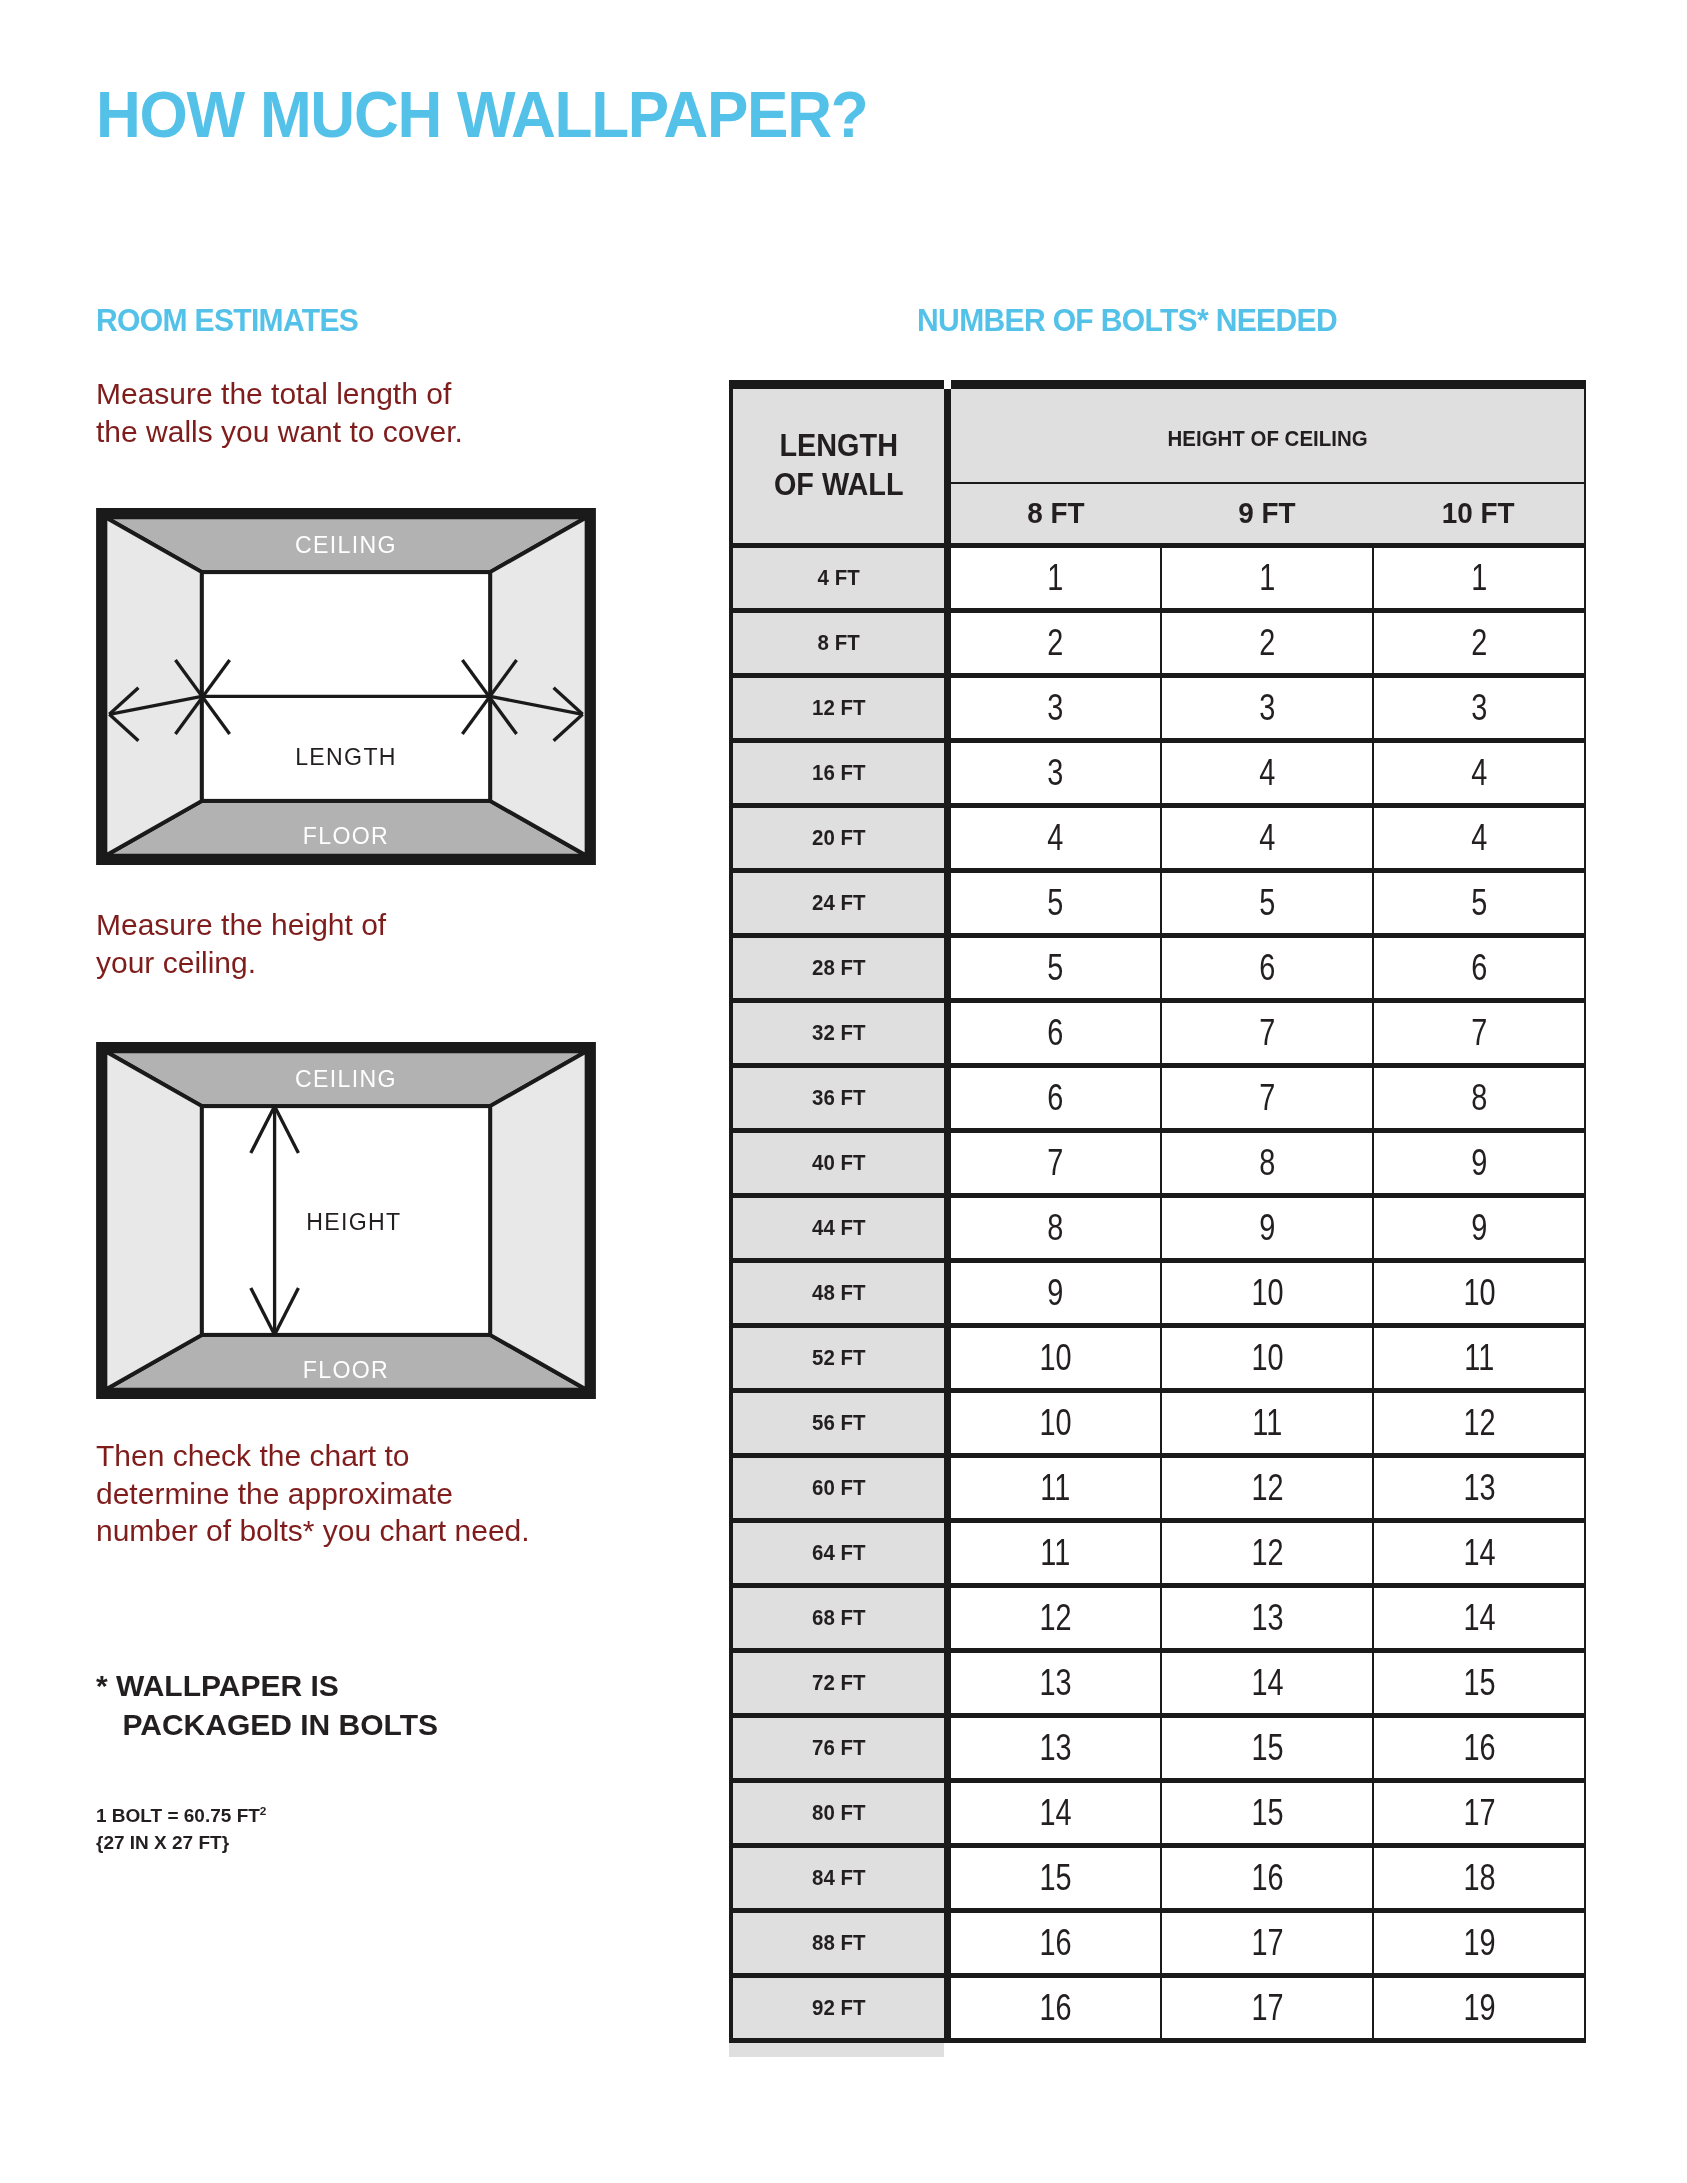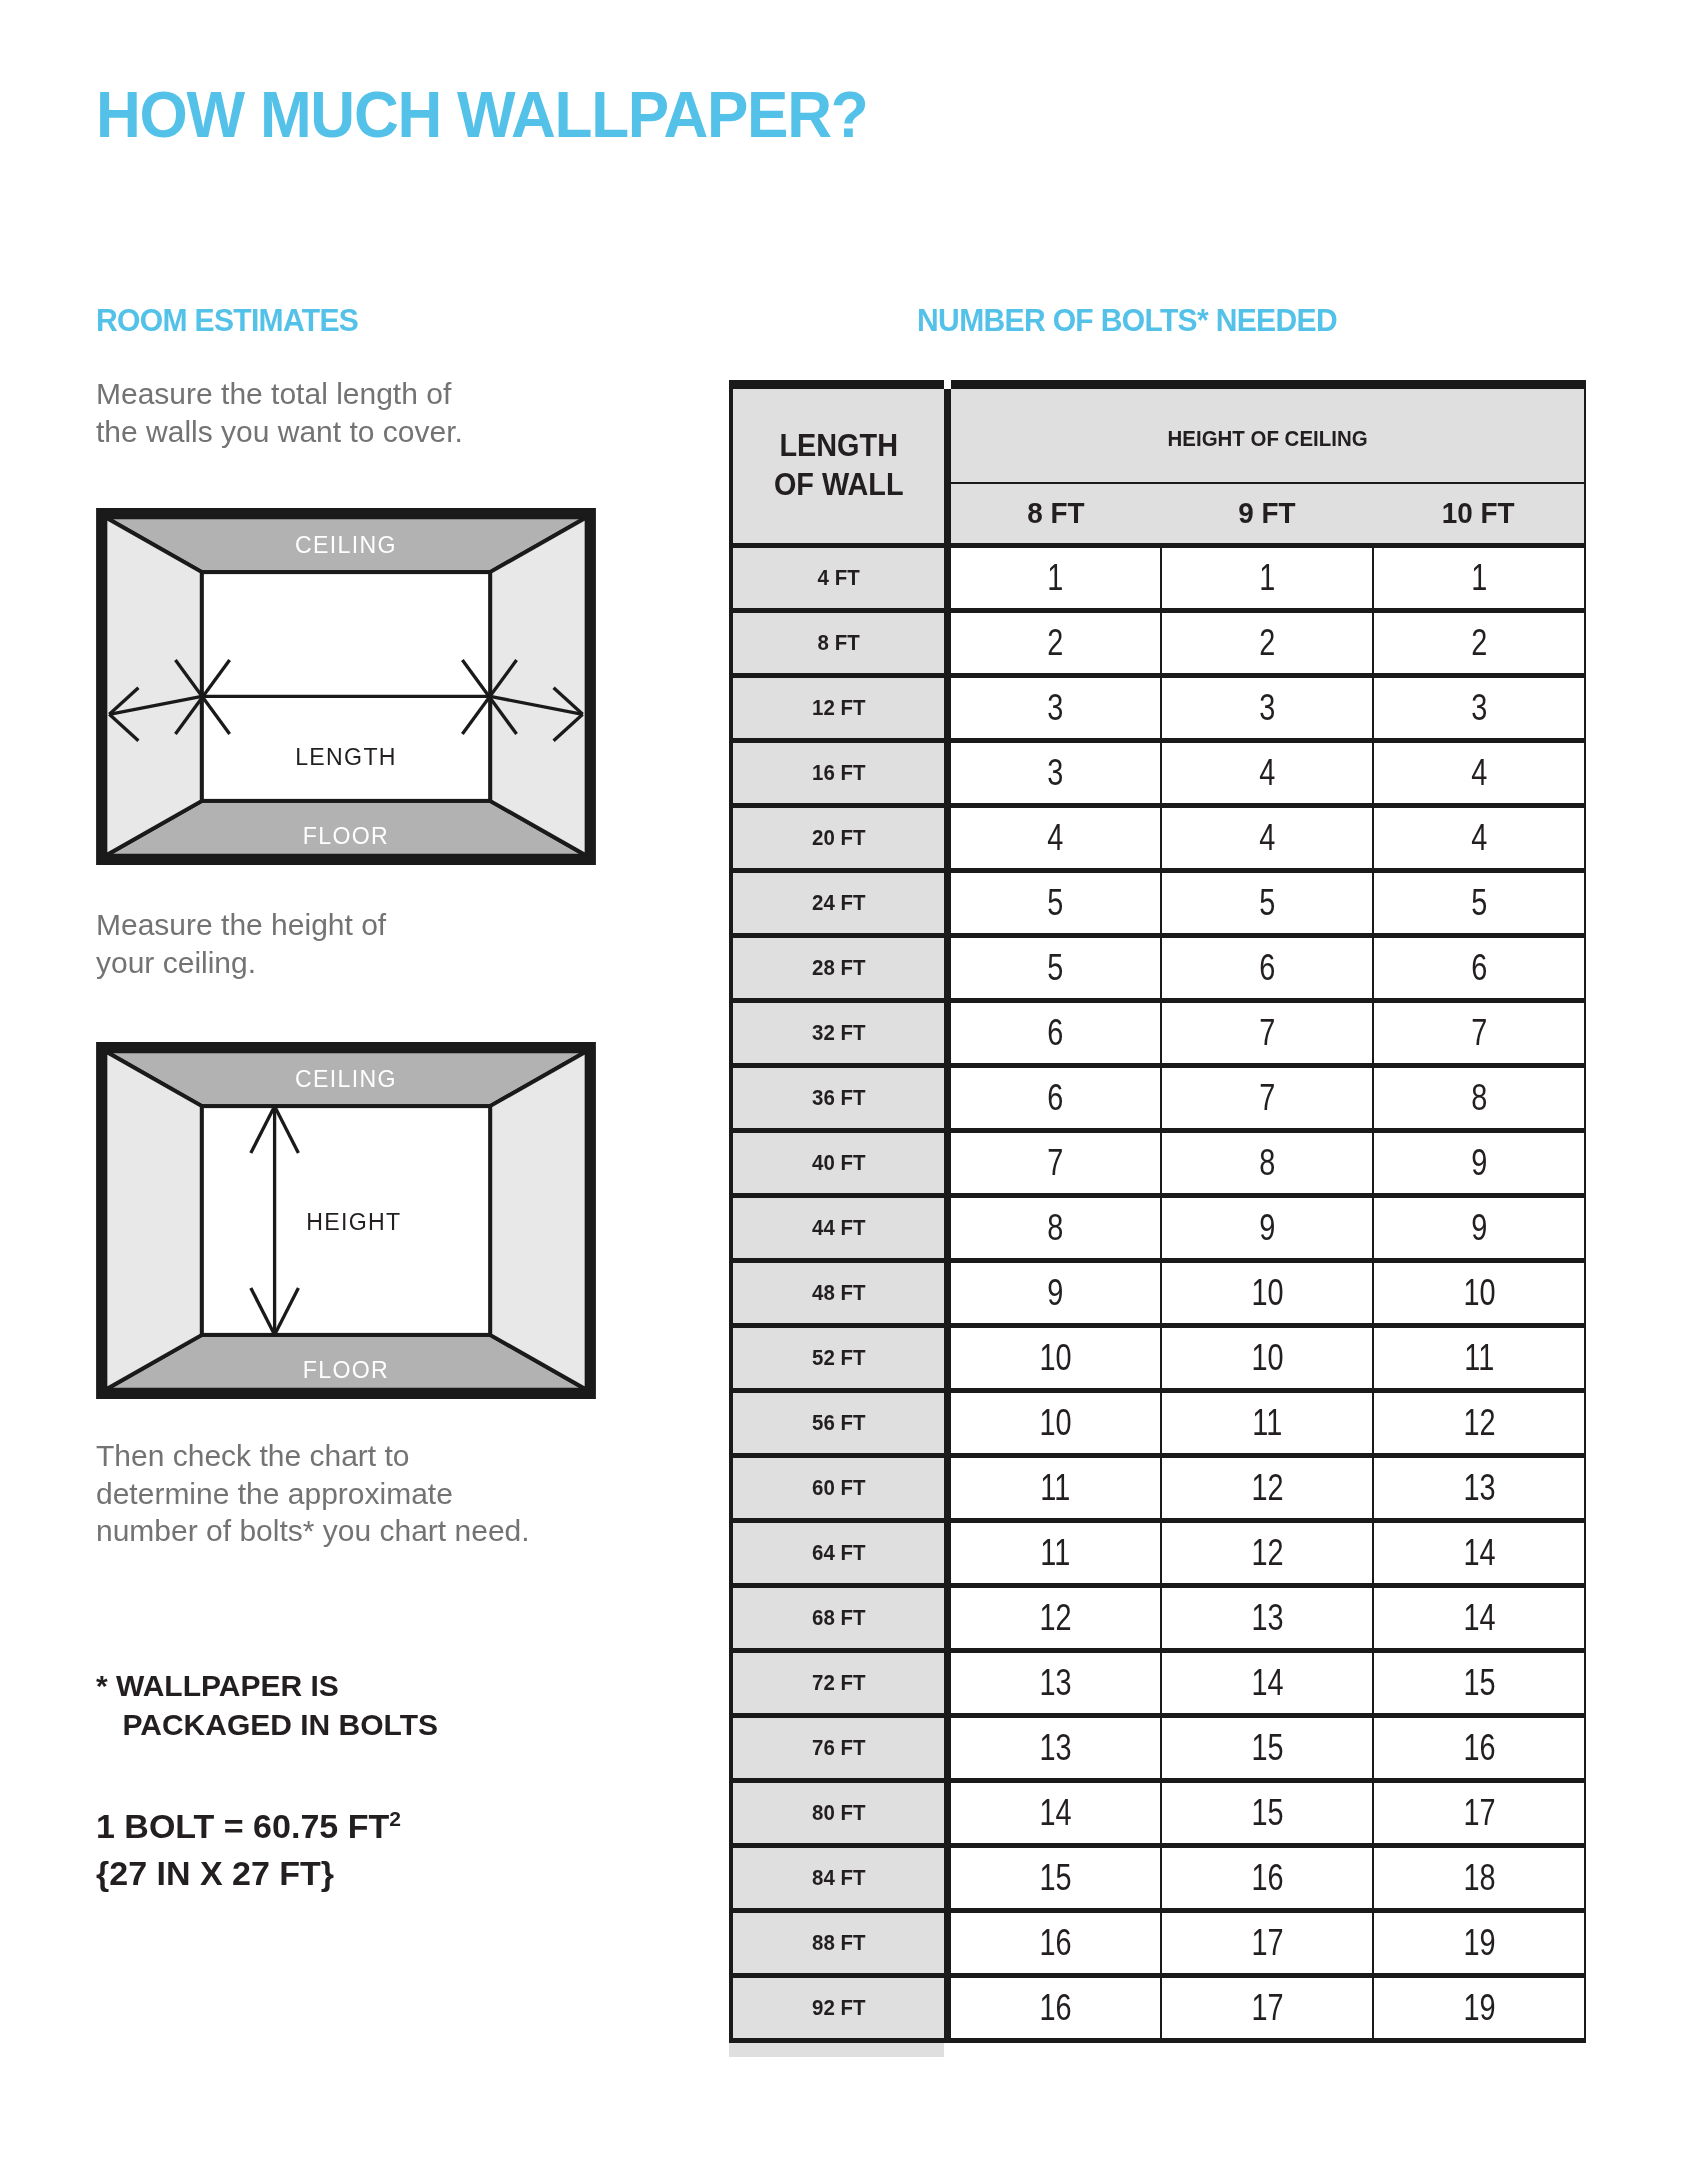--- a/index.html
+++ b/index.html
@@ -12,29 +12,29 @@
     position:absolute; left:96px; top:78px; margin:0;
     font-size:64px; font-weight:bold; color:#54C2E8; letter-spacing:-1.3px;
     transform:scaleX(0.97); transform-origin:left center; white-space:nowrap;
   }
   .sec-head {
     margin:0; font-size:31px; font-weight:bold; color:#54C2E8; letter-spacing:-0.7px;
     transform:scaleX(0.97); transform-origin:left center; white-space:nowrap;
   }
   
   .left-col { position:absolute; left:96px; top:303px; width:576px; }
-  .body-p { margin:0; font-size:30px; line-height:1.25; color:#737373; }
+  .body-p { margin:0; font-size:30px; line-height:1.25; color:#7f1d1d; }
   .p1 { margin-top:36px; }
   .room-svg { display:block; margin-top:58px; }
   .p2 { margin-top:41px; }
   .svg2 { margin-top:61px; }
   .p3 { margin-top:38px; }
   .footnote { margin-top:116px; font-size:30px; font-weight:bold; line-height:1.32; }
   .footnote .ind { padding-left:26.5px; }
-  .bolt-info { margin-top:58px; font-size:34px; font-weight:bold; line-height:1.4; }
+  .bolt-info { margin-top:58px; font-size:19px; font-weight:bold; line-height:1.4; }
   .sup { font-size:0.62em; vertical-align:super; }
   
   .right-col { position:absolute; left:729px; top:303px; width:796px; }
   .table-head { text-align:center; transform-origin:center; width:100%; }
   .btable-wrap { position:relative; margin-top:41px; }
   .btable { width:857px; border-right:2.6px solid #1A1A1A; box-sizing:border-box; }
   .topbar { display:flex; height:8.6px; }
   .topbar .tb-l { width:215px; background:#1A1A1A; }
   .topbar .tb-gap { width:6.6px; background:#ffffff; }
   .topbar .tb-r { flex:1; background:#1A1A1A; }

